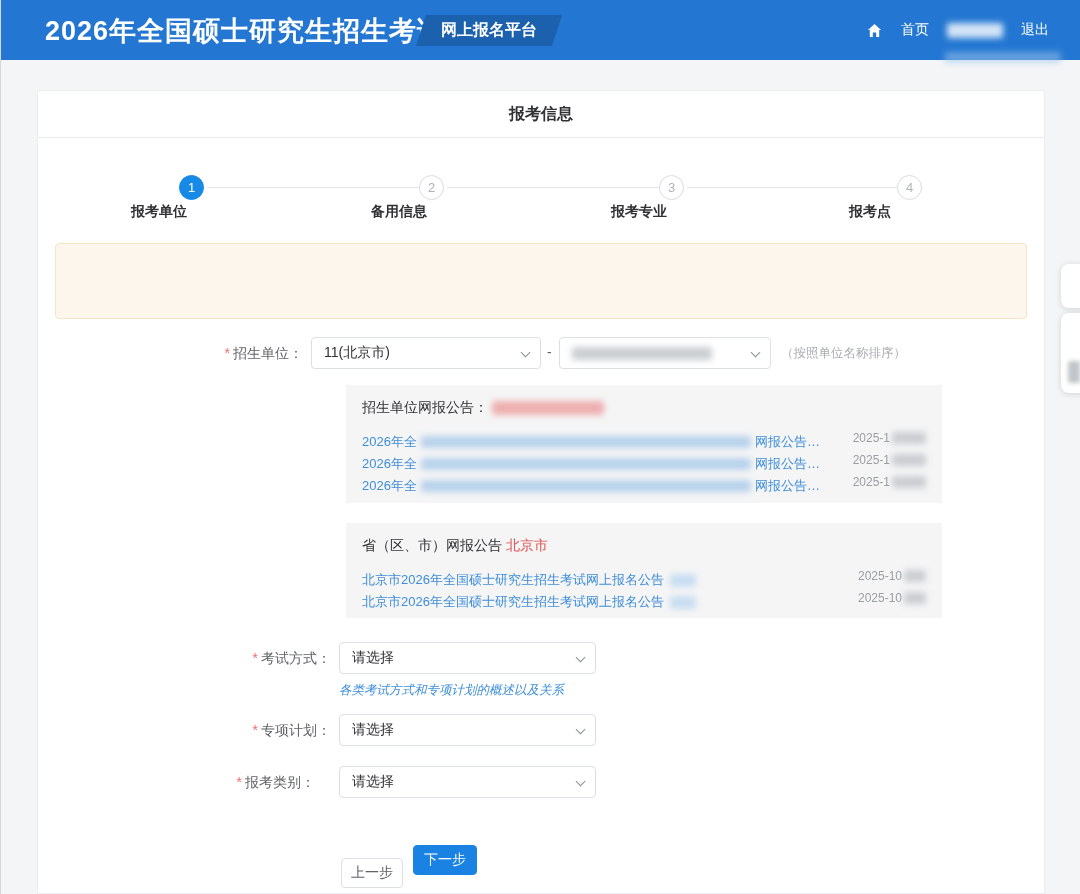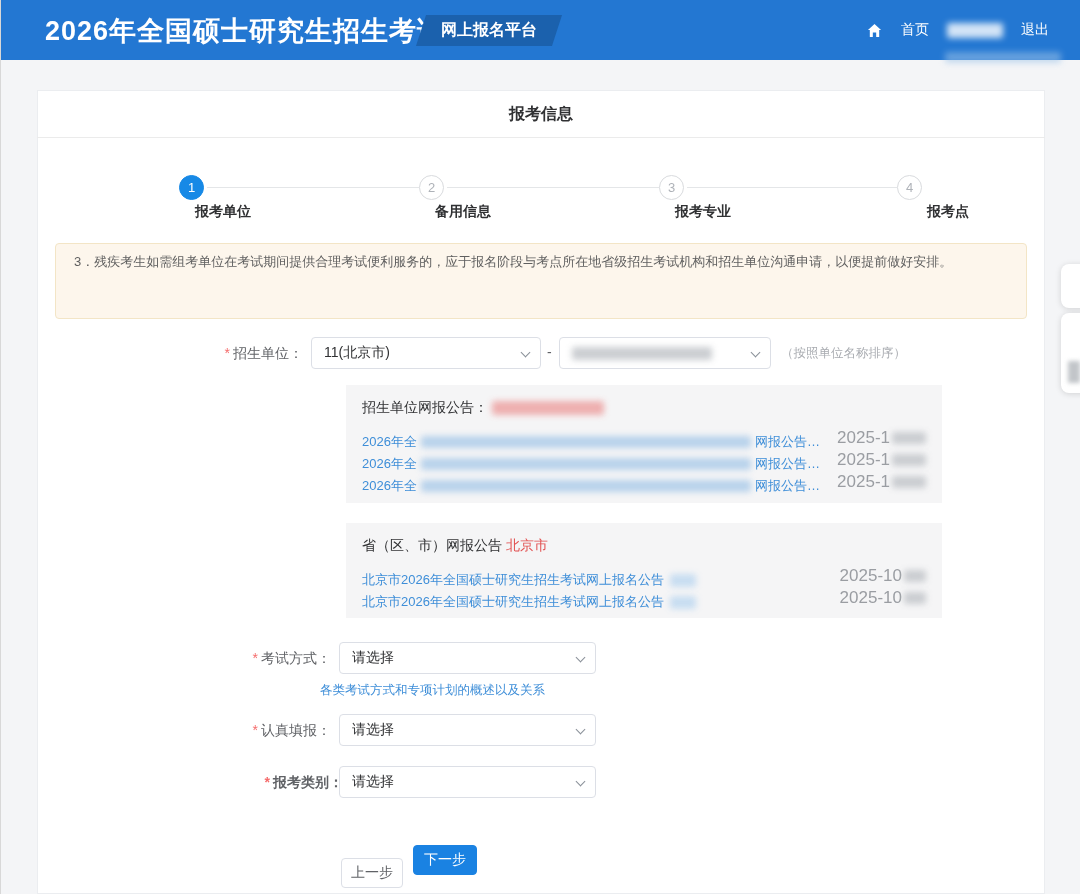--- a/index.html
+++ b/index.html
@@ -25,21 +25,21 @@
   .sub-smudge { position:absolute; left:944px; top:52px; width:116px; height:11px; background:#9dc3e8; filter:blur(3px); opacity:.55; border-radius:2px; }
 
   
   .card { position:absolute; left:36px; top:90px; width:1008px; height:804px; background:#fff; border:1px solid #ebedf0; }
   .card-title { position:absolute; left:36px; top:90px; width:1008px; height:48px; line-height:48px; text-align:center; font-size:16px; font-weight:600; color:#303133; border-bottom:1px solid #ebebeb; }
 
   
   .step-line { position:absolute; height:1px; background:#e4e6e8; top:187px; }
   .step-circle { position:absolute; top:175px; width:25px; height:25px; border-radius:50%; background:#fff; border:1px solid #d9dbde; color:#aeb2b8; font-size:13px; display:flex; align-items:center; justify-content:center; }
   .step-circle.active { background:#1789e6; border-color:#1789e6; color:#fff; }
-  .step-label { position:absolute; top:203px; width:120px; text-align:right; font-size:14px; font-weight:600; color:#303133; }
+  .step-label { position:absolute; top:203px; width:120px; text-align:left; font-size:14px; font-weight:600; color:#303133; }
 
   
   .notice { position:absolute; left:54px; top:243px; width:972px; height:76px; background:#fdf6ec; border:1px solid #f3e5c6; border-radius:4px; padding:8px 18px; }
   .notice p { font-size:13px; color:#5f5f5f; line-height:20px; white-space:nowrap; }
   .notice p.bold { font-weight:bold; color:#3a3a3a; }
 
   
   .form-label { position:absolute; font-size:14px; color:#606266; text-align:right; white-space:nowrap; }
   .req { color:#f56c6c; margin-right:3px; font-size:14px; }
   .sel { position:absolute; height:32px; background:#fff; border:1px solid #dcdfe6; border-radius:4px; font-size:14px; color:#303133; display:flex; align-items:center; padding:0 26px 0 12px; cursor:pointer; }
@@ -47,21 +47,21 @@
   .hint { position:absolute; font-size:12.5px; color:#a8abb0; }
   .dash { position:absolute; font-size:14px; color:#606266; }
 
   
   .abox { position:absolute; left:345px; width:596px; background:#f5f5f6; padding:14px 16px; }
   .abox-title { font-size:14px; color:#303133; }
   .abox .red { color:#e25050; }
   .alist { margin-top:10px; }
   .arow { display:flex; align-items:center; justify-content:space-between; height:22px; }
   .alink { font-size:13px; color:#3e8ed8; cursor:pointer; white-space:nowrap; display:flex; align-items:center;margin-top:8px; }
-  .adate { font-size:17px; color:#9a9da2; white-space:nowrap; display:flex; align-items:center;text-align:center; }
+  .adate { font-size:12px; color:#9a9da2; white-space:nowrap; display:flex; align-items:center;text-align:center; }
 
   .blue-link { position:absolute; font-size:12.5px; color:#3e8ed8; cursor:pointer; }
   .helper { position:absolute; font-size:12px; color:#a9acb1; white-space:nowrap; }
 
   
   .btn { position:absolute; height:30px; border-radius:4px; font-size:14px; display:flex; align-items:center; justify-content:center; cursor:pointer; }
   .btn-prev { left:340px; top:858px; width:62px; background:#fff; border:1px solid #dcdfe6; color:#606266; }
   .btn-next { left:412px; top:845px; width:64px; background:#1a82e2; border:1px solid #1a82e2; color:#fff; }
 
   
@@ -112,21 +112,20 @@
   <div class="step-circle" style="left:896px;">
       <span>4</span>
     </div>
 
   <div class="step-label" style="left:130px;">报考单位</div>
   <div class="step-label" style="left:370px;">备用信息</div>
   <div class="step-label" style="left:610px;">报考专业</div>
   <div class="step-label" style="left:848px;">报考点</div>
 
   <div class="notice">
-    <p>3．残疾考生如需组考单位在考试期间提供合理考试便利服务的，应于报名阶段与考点所在地省级招生考试机构和招生单位沟通申请，以便提前做好安排。</p>
   </div>
 
   <div class="form-label" style="left:102px;top:345px;width:200px;">
     <span class="req">*</span><span>招生单位：</span>
   </div>
   <div class="sel" style="left:310px;top:337px;width:230px;text-align:right;">
     <span>11(北京市)</span>
     <i class="chev"></i>
   </div>
   <div class="dash" style="left:546px;top:344px;">-</div>
@@ -207,31 +206,31 @@
     </div>
   </div>
 
   <div class="form-label" style="left:130px;top:650px;width:200px;">
     <span class="req">*</span><span>考试方式：</span>
   </div>
   <div class="sel" style="left:338px;top:642px;width:257px;">
     <span>请选择</span>
     <i class="chev"></i>
   </div>
-  <div class="blue-link" style="left:319px;top:682px;">各类考试方式和专项计划的概述以及关系</div>
+  <div class="blue-link" style="left:338px;top:682px;font-style:italic;">各类考试方式和专项计划的概述以及关系</div>
 
   <div class="form-label" style="left:130px;top:722px;width:200px;">
-    <span class="req">*</span><span>认真填报：</span>
+    <span class="req">*</span><span>专项计划：</span>
   </div>
   <div class="sel" style="left:338px;top:714px;width:257px;">
     <span>请选择</span>
     <i class="chev"></i>
   </div>
 
-  <div class="form-label" style="left:142px;top:774px;width:200px;font-weight:bold;">
+  <div class="form-label" style="left:114px;top:774px;width:200px;">
     <span class="req">*</span><span>报考类别：</span>
   </div>
   <div class="sel" style="left:338px;top:766px;width:257px;">
     <span>请选择</span>
     <i class="chev"></i>
   </div>
 
   <div class="btn btn-prev">上一步</div>
   <div class="btn btn-next">下一步</div>
 

